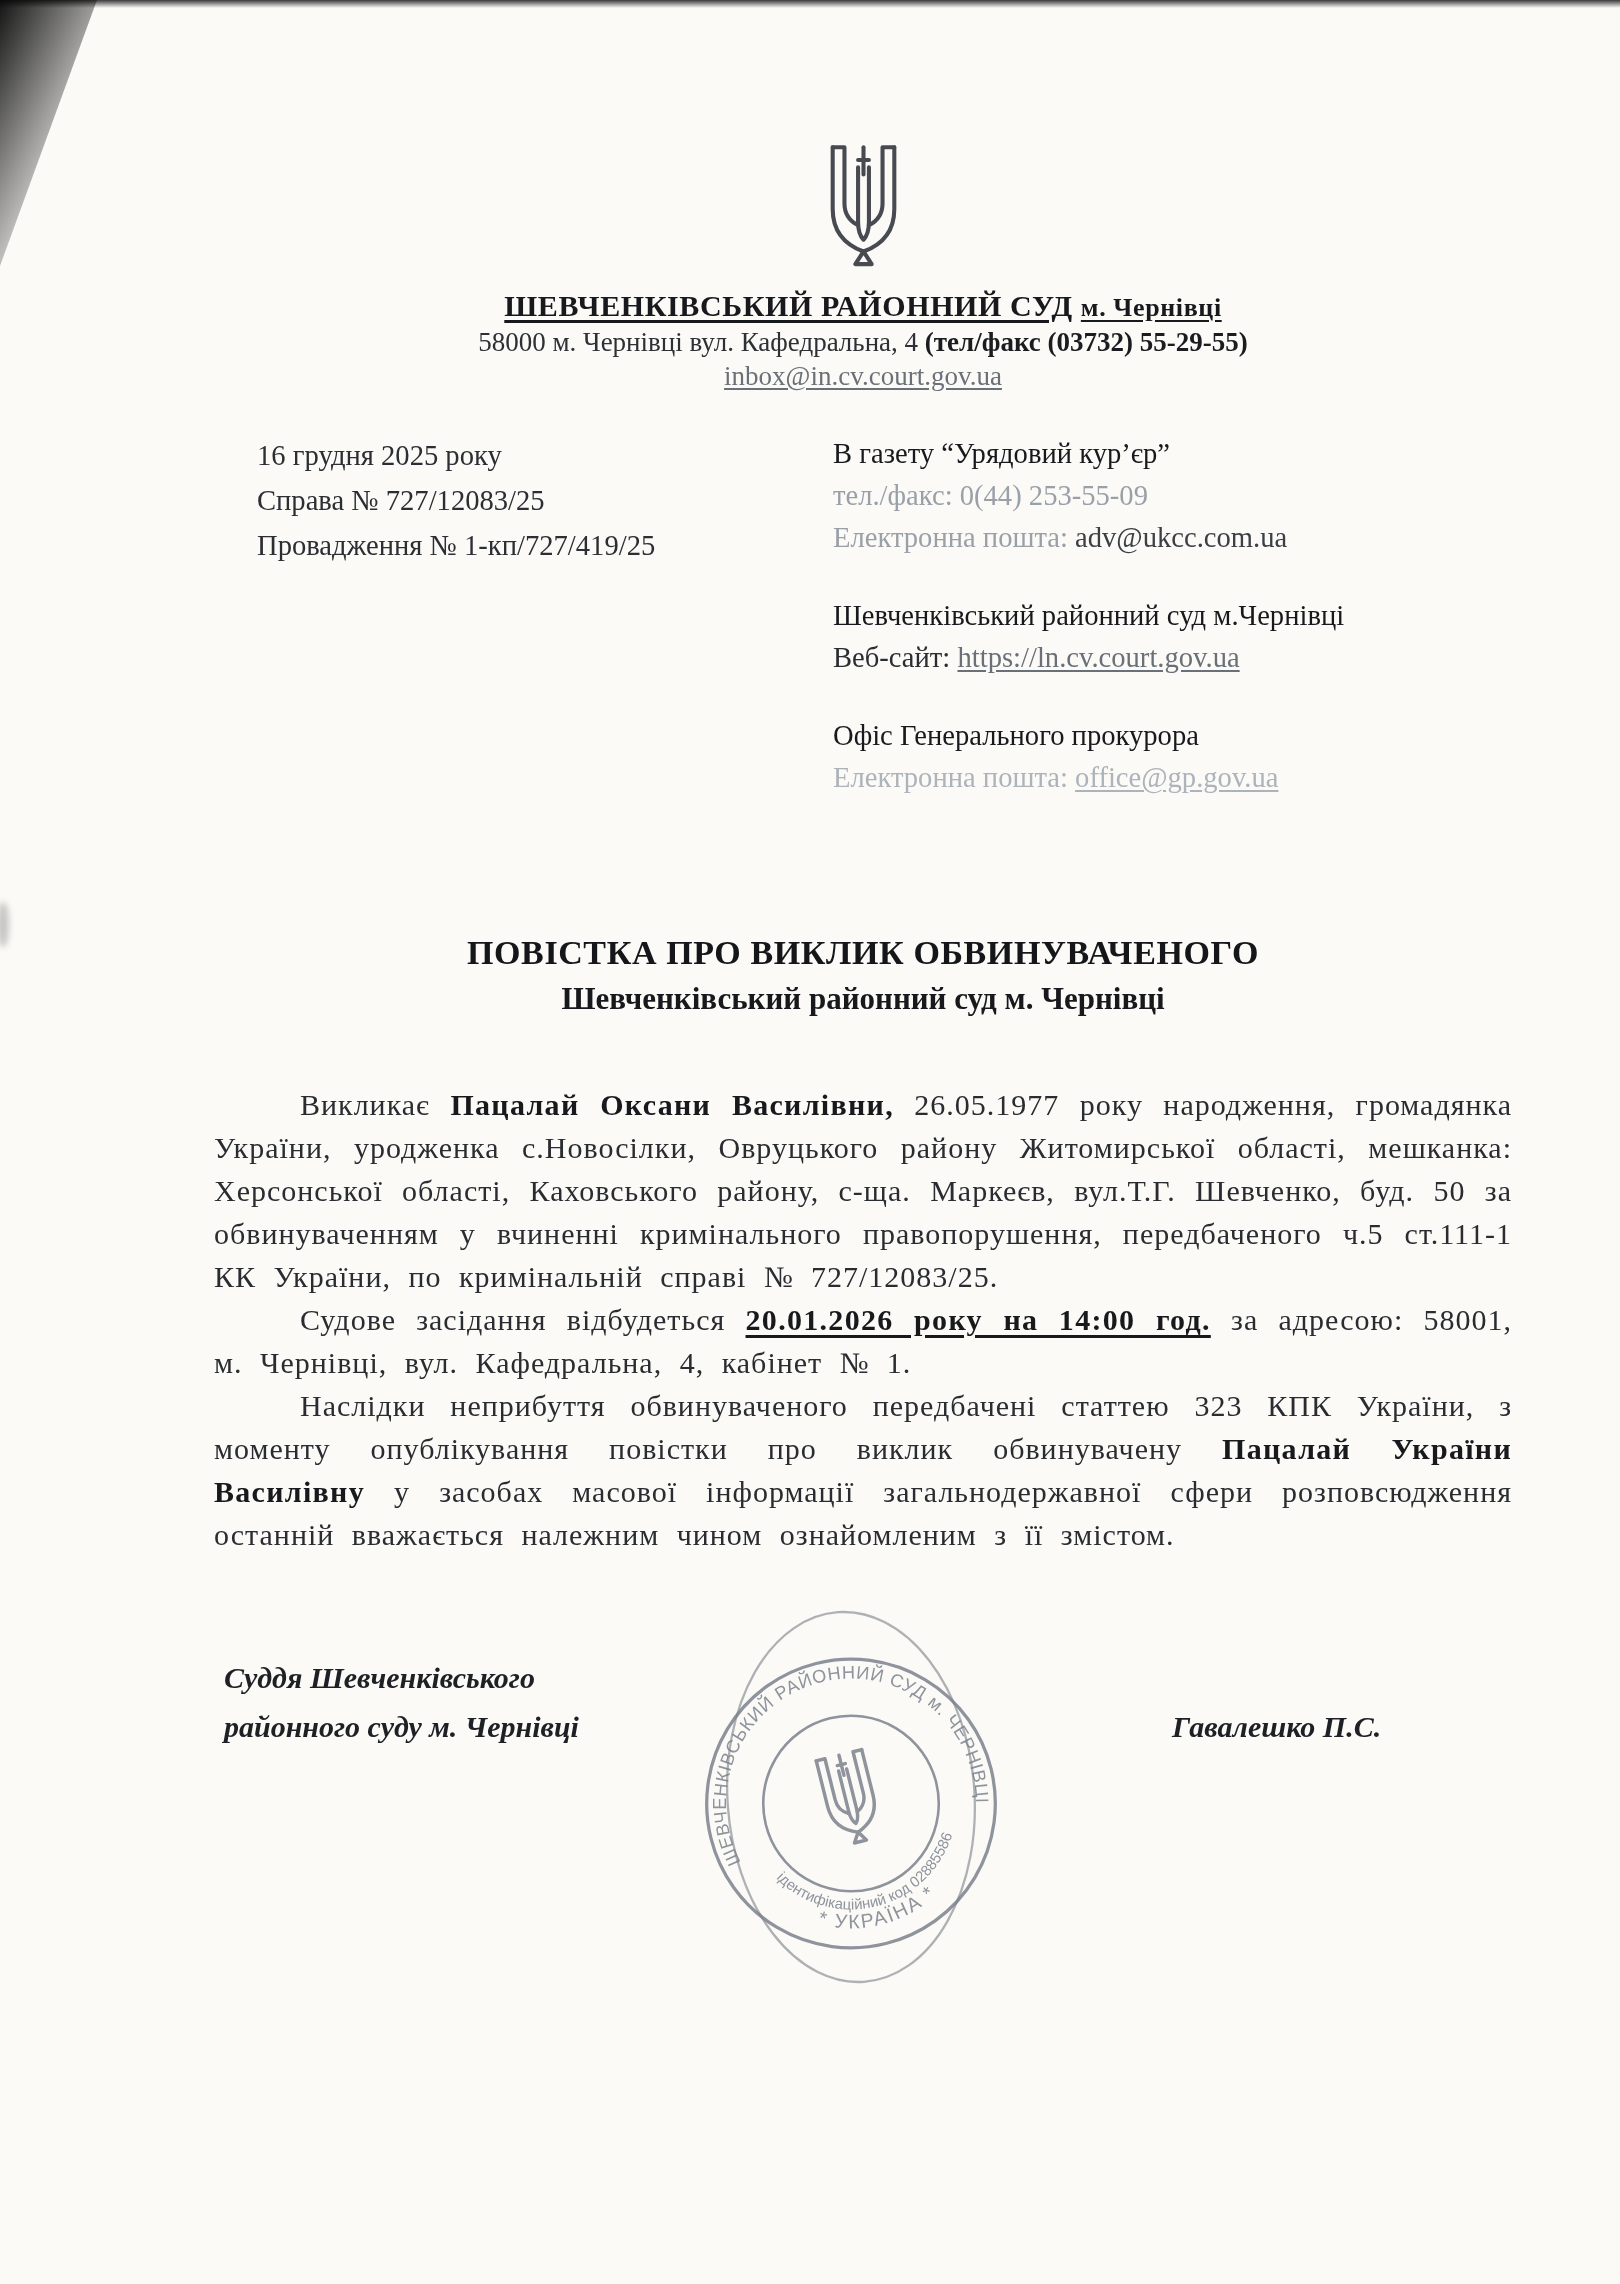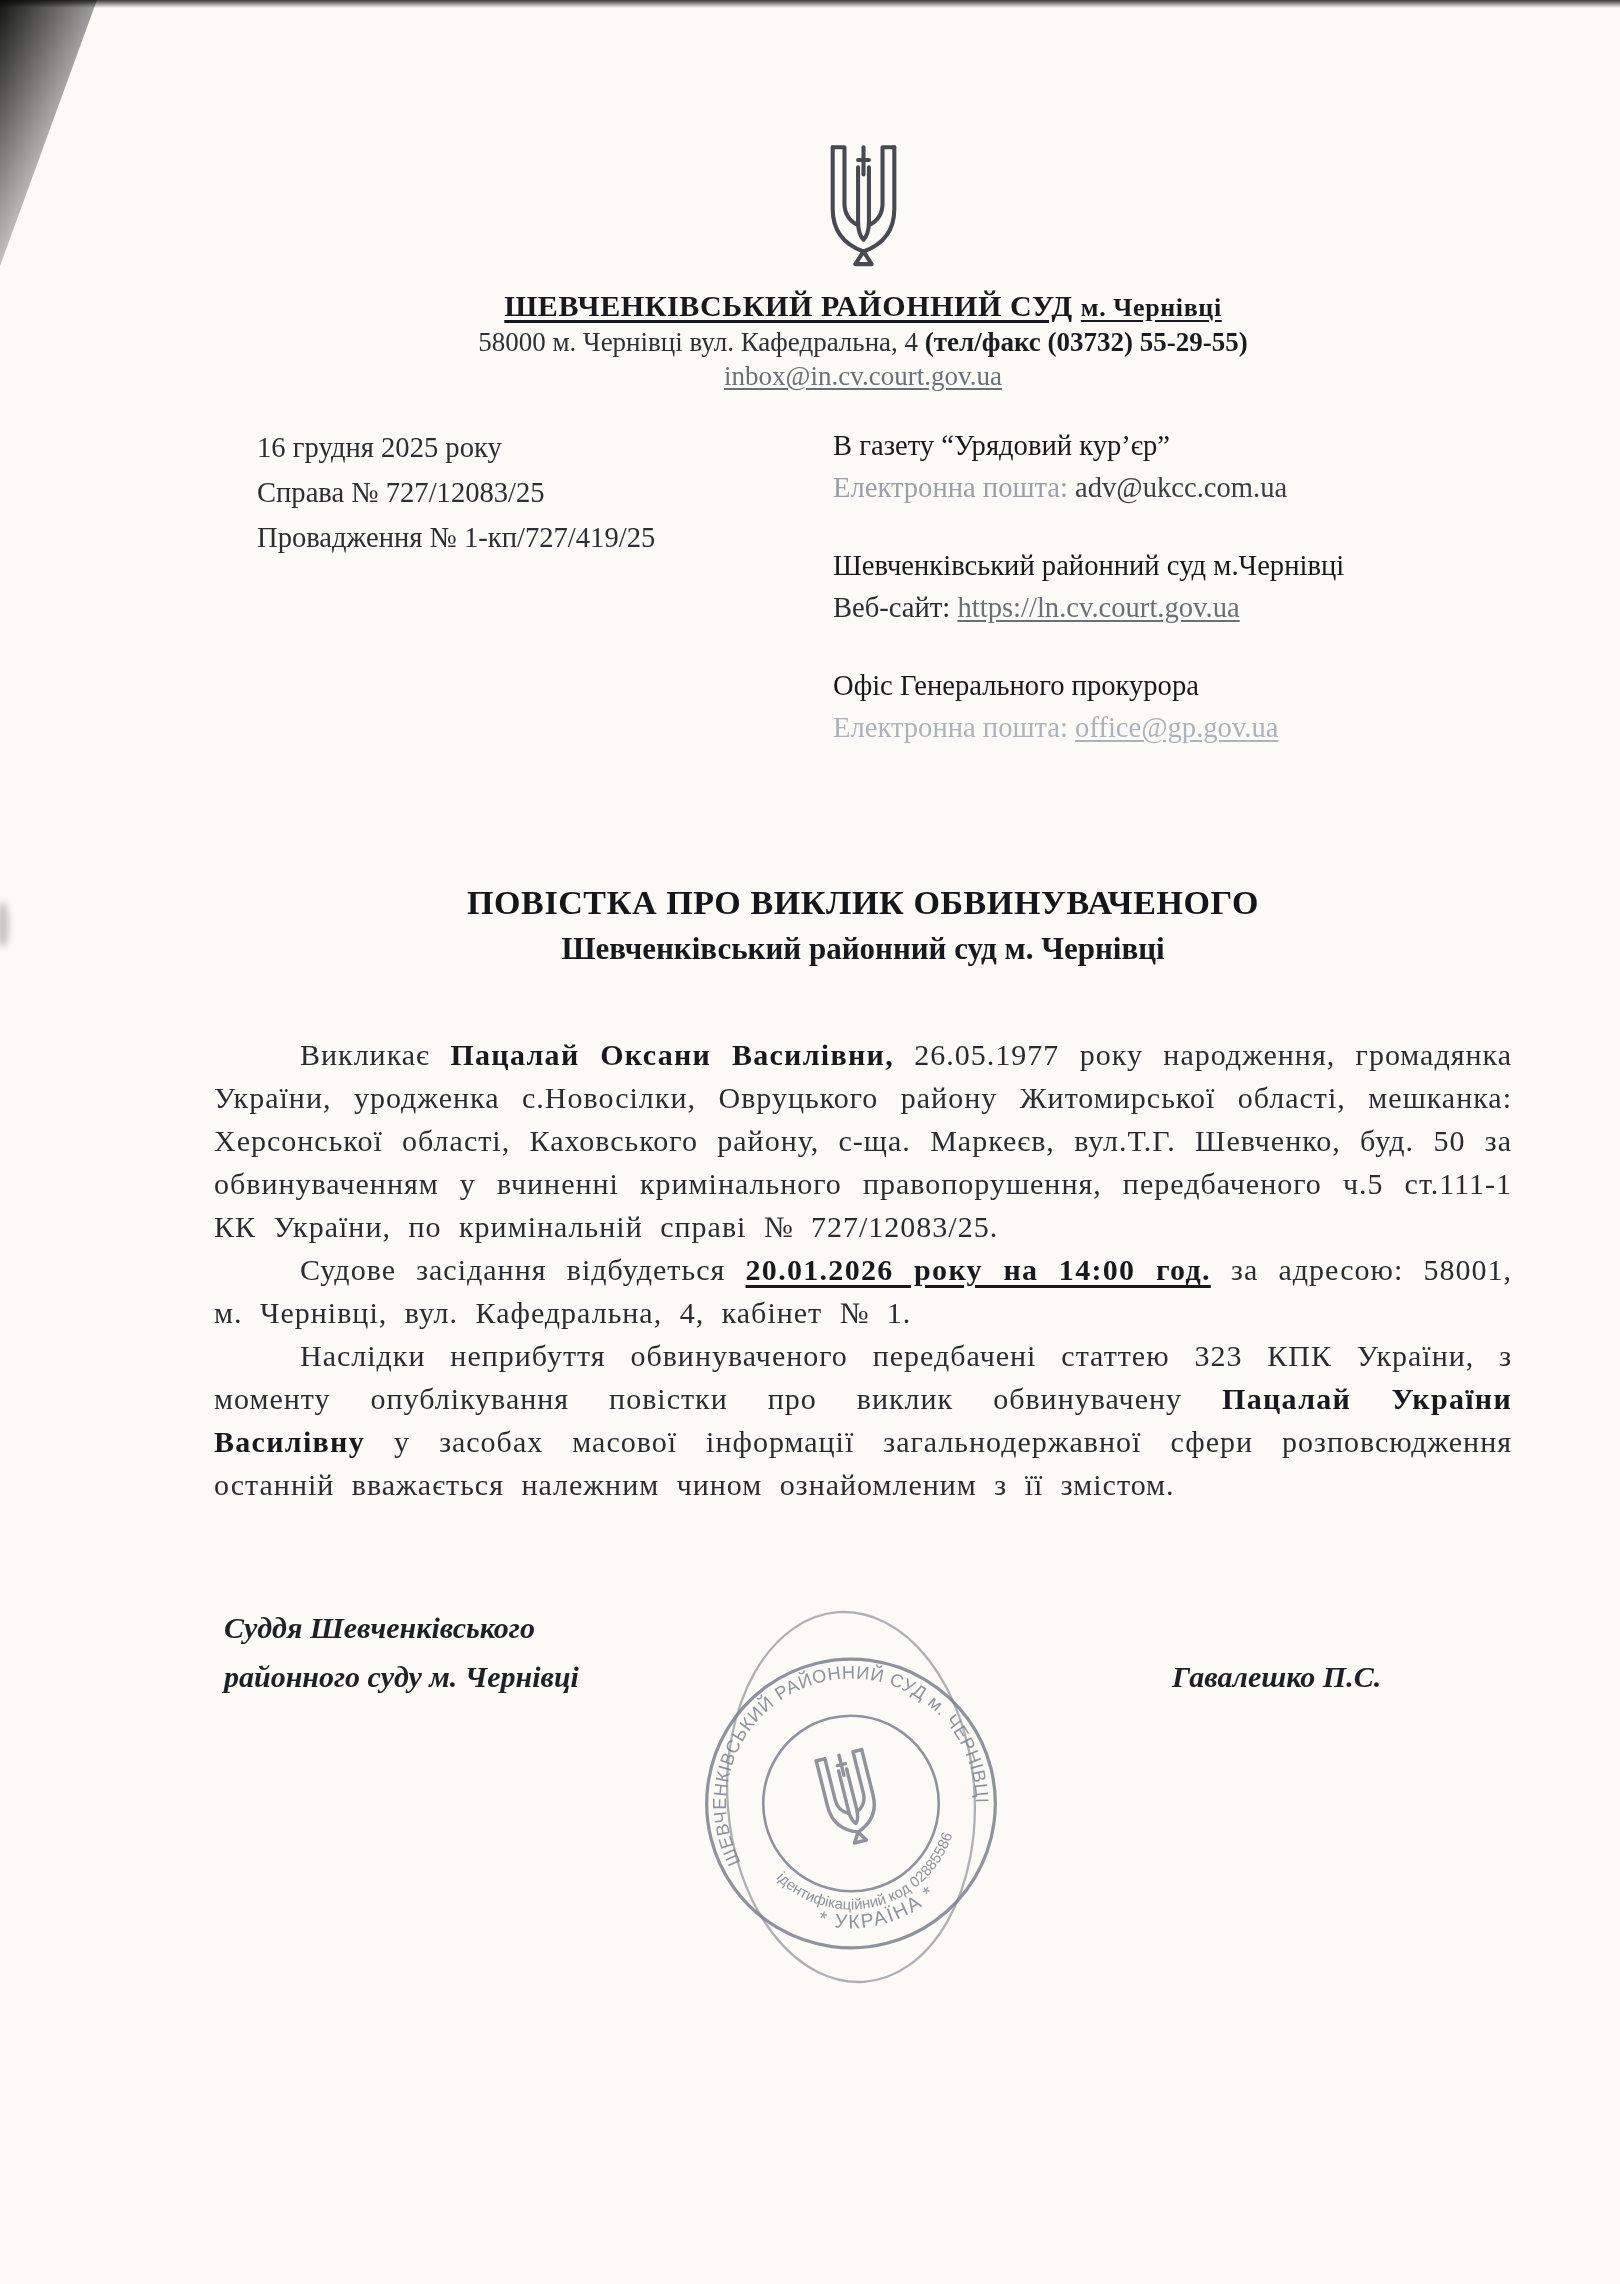--- a/index.html
+++ b/index.html
@@ -33,21 +33,21 @@
     font-size:30px; line-height:34px; letter-spacing:0.6px; color:#17191d;
   }
   .court-name .nm { text-decoration:underline; text-underline-offset:3.9px; }
   .court-name .city { font-size:26px; }
   .court-address { text-align:center; font-size:27px; line-height:34px; color:#2d3035; }
   .court-address .phone-part { font-weight:bold; color:#1a1c20; }
   .court-email-line { text-align:center; font-size:27px; line-height:34px; }
   a.doc-link { color:#6a7077; text-decoration:underline; text-underline-offset:3.2px; cursor:pointer; }
   a.doc-link.xfaint { color:#adb3ba; }
   
-  .meta-row { display:flex; margin-top:32px; }
+  .meta-row { display:flex; margin-top:40px; }
   .meta-left { width:619px; padding-left:43px; font-size:28.6px; line-height:45px; color:#2b2e33; }
   .meta-right { flex:1; font-size:28.6px; line-height:42px; }
   .recipient { margin-bottom:36px; }
   .r-title { font-weight:normal; color:#17191d; }
   .faint { color:#9aa0a8; }
   .xfaint { color:#adb3ba; }
   .val-dark { color:#3c4046; }
   
   .doc-title {
     text-align:center; margin-top:97px; font-weight:bold;
@@ -116,20 +116,24 @@
 
   <div class="meta-row">
     <div class="meta-left">
       <div>16 грудня 2025 року</div>
       <div>Справа № 727/12083/25</div>
       <div>Провадження № 1-кп/727/419/25</div>
     </div>
     <div class="meta-right">
       <div class="recipient">
         <div class="r-title">В газету “Урядовий кур’єр”</div>
+        <div class="faint">
+          <span>тел./факс:</span>
+          <span>0(44) 253-55-09</span>
+        </div>
         <div>
           <span class="faint">Електронна пошта:</span>
           <span class="val-dark">adv@ukcc.com.ua</span>
         </div>
       </div>
       <div class="recipient">
         <div class="r-title">Шевченківський районний суд м.Чернівці</div>
         <div>
           <span>Веб-сайт:</span>
           <a class="doc-link">https://ln.cv.court.gov.ua</a>

